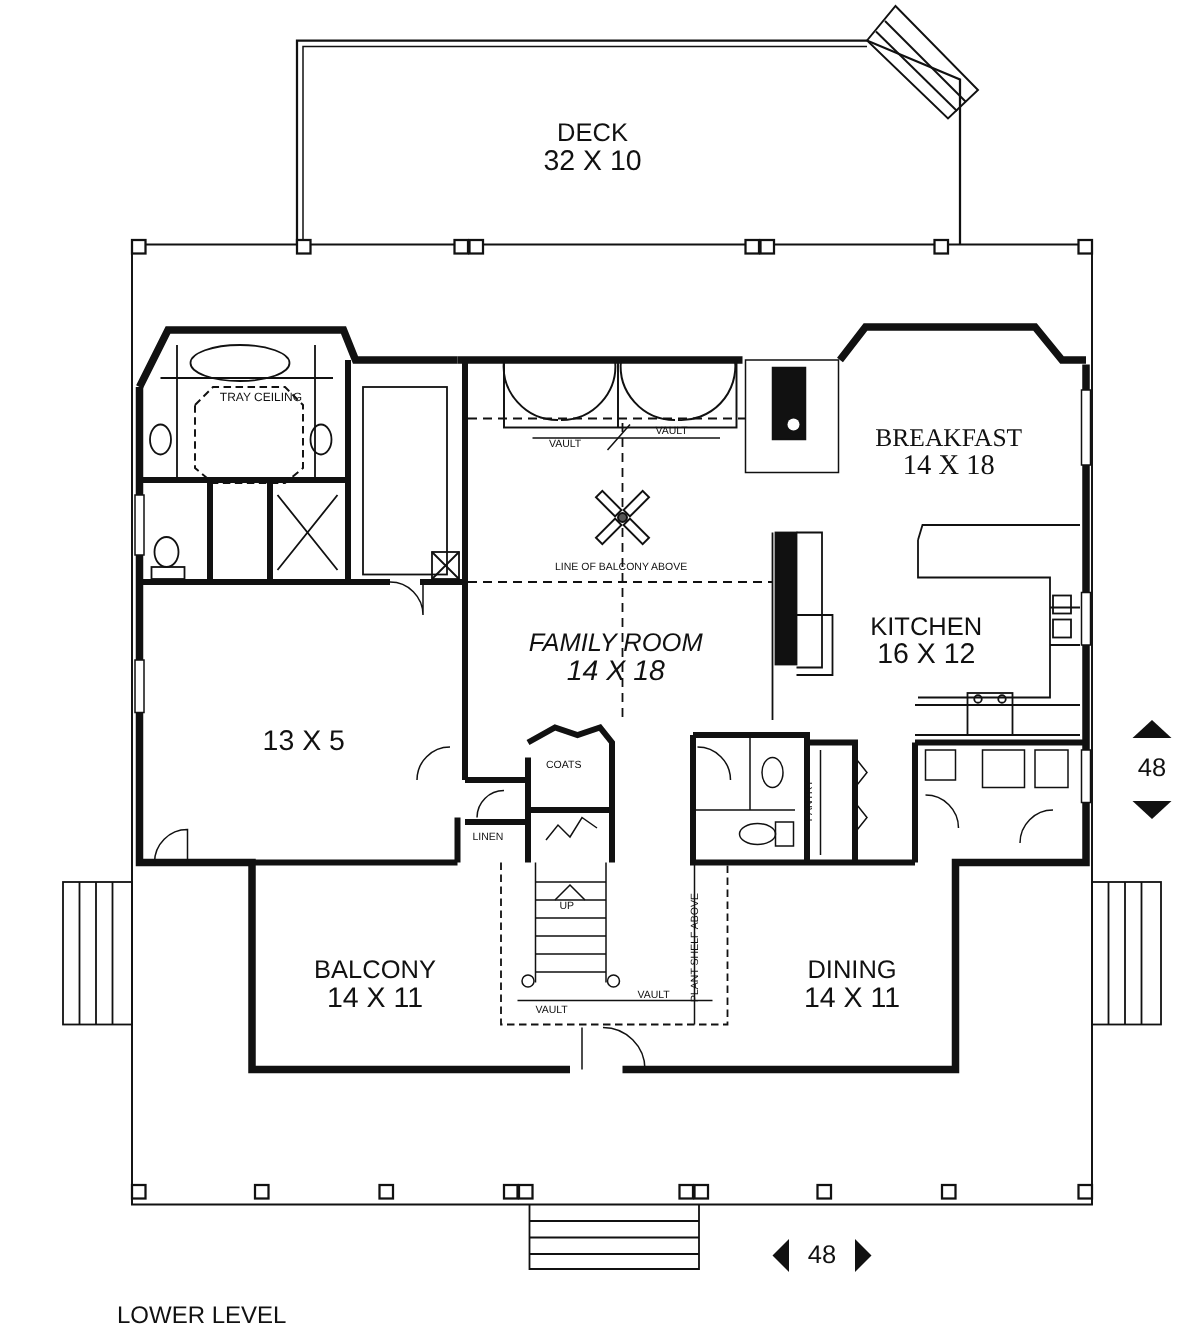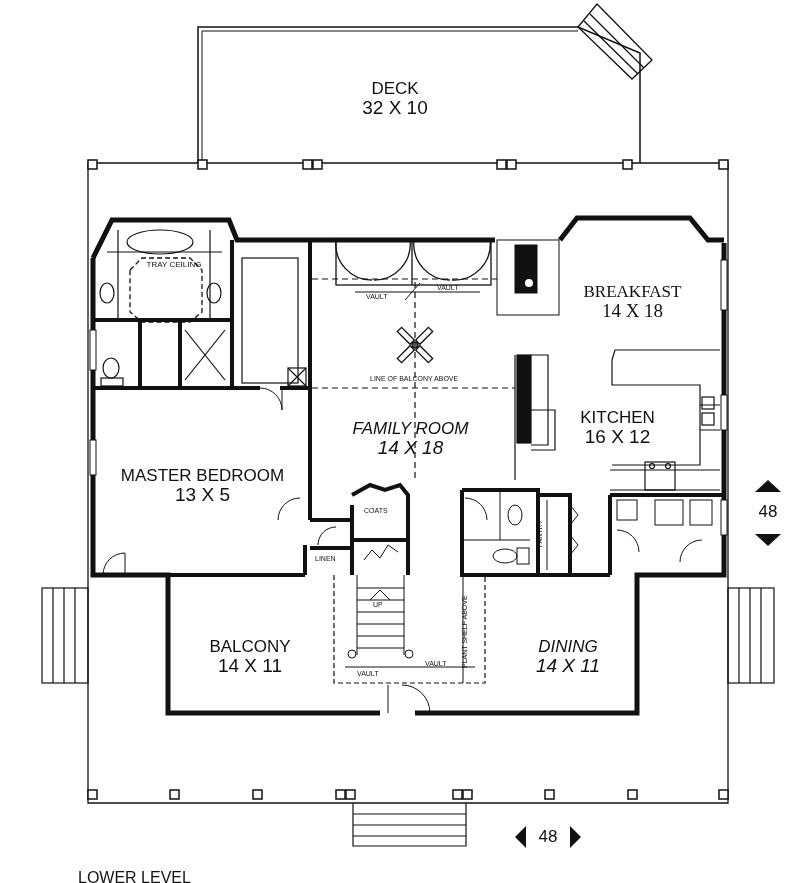--- a/index.html
+++ b/index.html
@@ -217,25 +217,25 @@
 </svg>
 
 <div class="lbl big" style="left:360px;top:80px;width:70px;"><span>DECK</span><br><span class="dim">32 X 10</span></div>
 
 <div class="lbl big" style="left:570px;top:283px;width:125px;font-family:Liberation Serif, serif;"><span>BREAKFAST</span><br><span class="dim">14 X 18</span></div>
 
 <div class="lbl big" style="left:565px;top:409px;width:105px;"><span>KITCHEN</span><br><span class="dim">16 X 12</span></div>
 
 <div class="lbl big" style="left:333px;top:420px;width:155px;font-style:italic;"><span>FAMILY ROOM</span><br><span class="dim">14 X 18</span></div>
 
-<div class="lbl big" style="left:100px;top:467px;width:205px;"><span>MASTER BEDROOM</span><br><span class="dim">13 X 5</span></div>
+<div class="lbl big" style="left:100px;top:467px;width:205px;"><br><span class="dim">13 X 5</span></div>
 
 <div class="lbl big" style="left:205px;top:638px;width:90px;"><span>BALCONY</span><br><span class="dim">14 X 11</span></div>
 
-<div class="lbl big" style="left:528px;top:638px;width:80px;font-style:italic;"><span>DINING</span><br><span class="dim">14 X 11</span></div>
+<div class="lbl big" style="left:528px;top:638px;width:80px;"><span>DINING</span><br><span class="dim">14 X 11</span></div>
 
 <div class="lbl sm" style="left:139px;top:261px;width:70px;">TRAY CEILING</div>
 <div class="lbl xs" style="left:366px;top:293px;">VAULT</div>
 <div class="lbl xs" style="left:437px;top:284px;">VAULT</div>
 <div class="lbl xs" style="left:370px;top:375px;">LINE OF BALCONY ABOVE</div>
 <div class="lbl xs" style="left:364px;top:507px;">COATS</div>
 <div class="lbl xs" style="left:315px;top:555px;">LINEN</div>
 <div class="lbl xs" style="left:526px;top:530px;transform:rotate(-90deg);">PANTRY</div>
 <div class="lbl xs" style="left:373px;top:601px;">UP</div>
 <div class="lbl xs" style="left:357px;top:670px;">VAULT</div>

